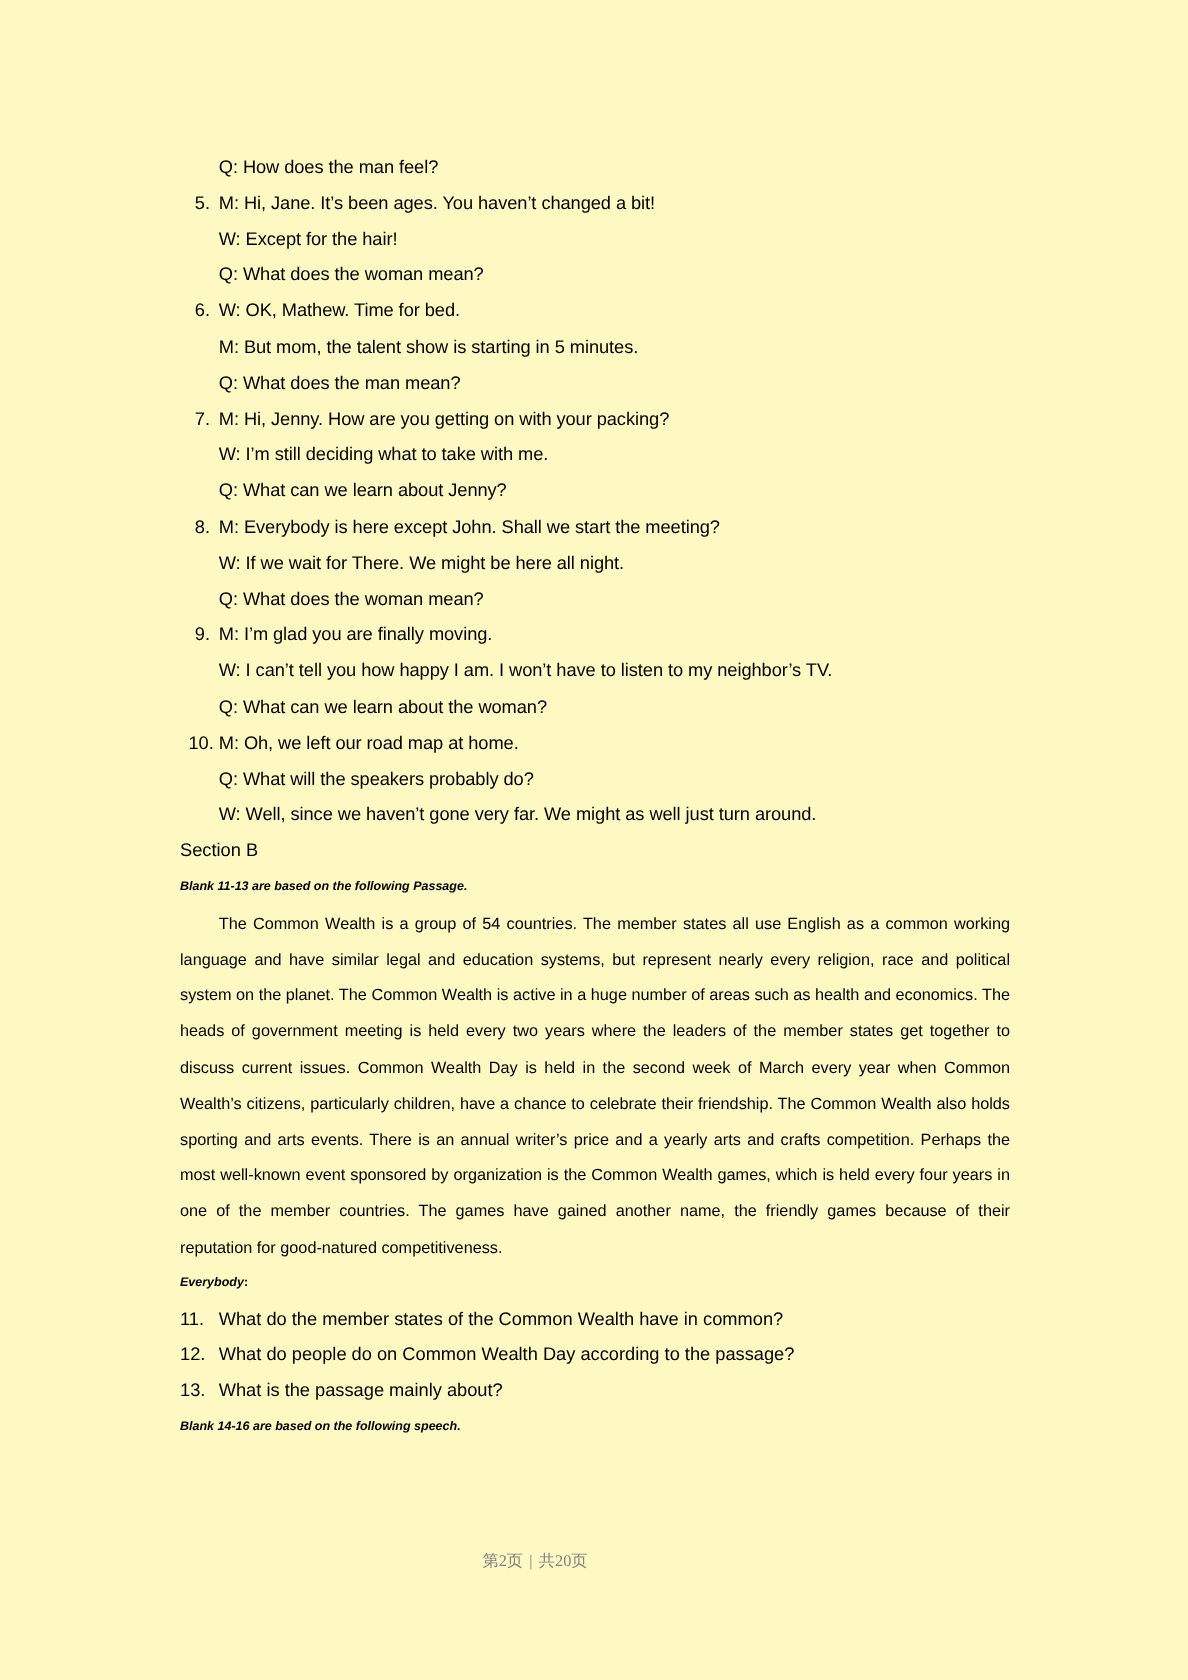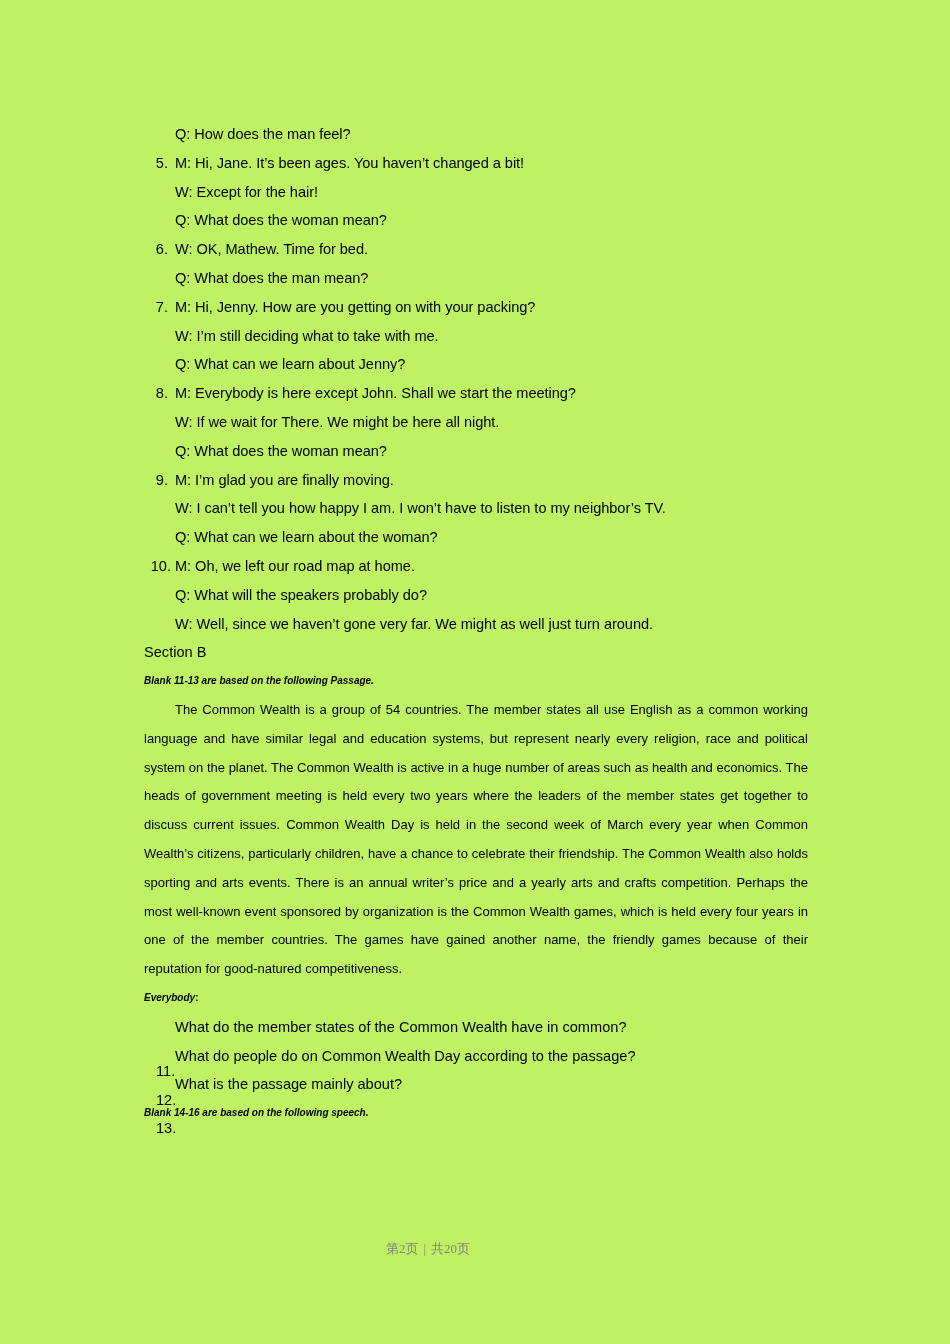--- a/index.html
+++ b/index.html
@@ -15,21 +15,21 @@
     color: #000000;
     -webkit-font-smoothing: antialiased;
   }
 
   .page {
     position: absolute;
     left: 0;
     top: 0;
     width: 950px;
     height: 1344px;
-    background: #bef264;
+    background: #fef9c3;
     overflow: hidden;
   }
 
   
   .content {
     position: absolute;
     left: 144px;
     top: 120px;
     width: 664px;
   }
@@ -95,24 +95,23 @@
   
   .q-row {
     position: relative;
     padding-left: 31px;
     font-size: 14.6px;
     line-height: 28.8px;
     white-space: nowrap;
   }
   .q-num {
     position: absolute;
-    left: 12px;
+    left: 0;
     width: 27px;
     text-align: left;
-    margin-top: 44px;
   }
 
   
   .footer {
     position: absolute;
     left: 0;
     top: 1240px;
     width: 856px;
     text-align: center;
     font-size: 13px;
@@ -139,20 +138,21 @@
       </div>
       <div class="line line-indent">W: Except for the hair!</div>
       <div class="line line-indent">Q: What does the woman mean?</div>
     </div>
 
     <div class="dlg-item">
       <div class="row">
         <span class="num">6.</span>
         <span class="line">W: OK, Mathew. Time for bed.</span>
       </div>
+      <div class="line line-indent">M: But mom, the talent show is starting in 5 minutes.</div>
       <div class="line line-indent">Q: What does the man mean?</div>
     </div>
 
     <div class="dlg-item">
       <div class="row">
         <span class="num">7.</span>
         <span class="line">M: Hi, Jenny. How are you getting on with your packing?</span>
       </div>
       <div class="line line-indent">W: I’m still deciding what to take with me.</div>
       <div class="line line-indent">Q: What can we learn about Jenny?</div>

